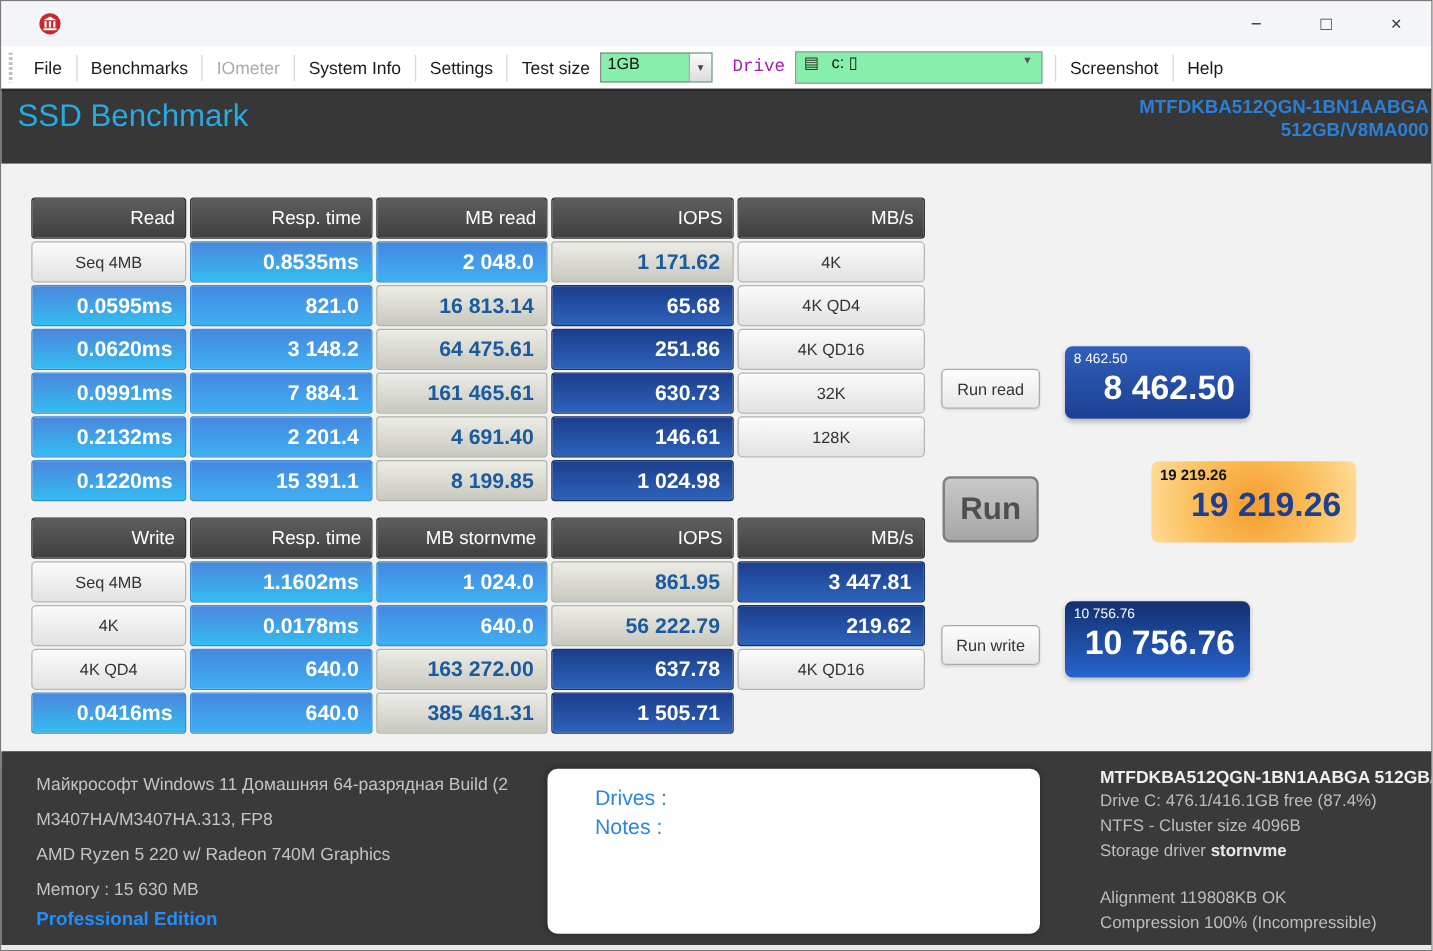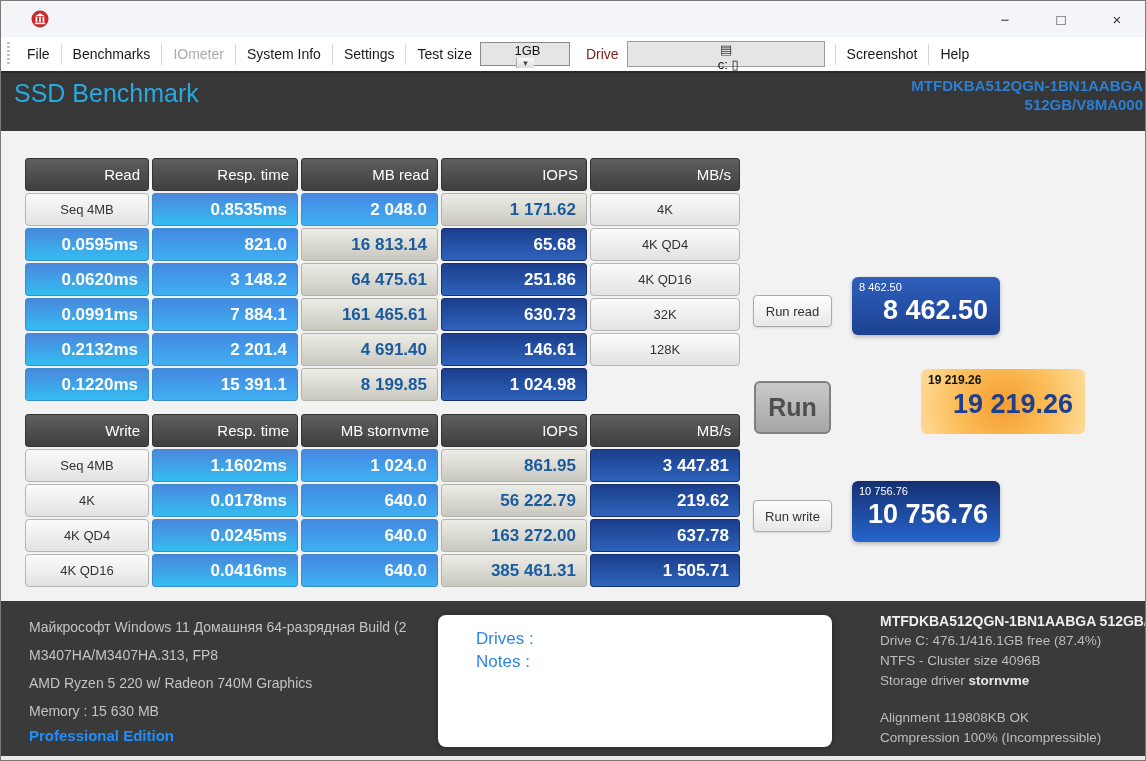--- a/index.html
+++ b/index.html
@@ -17,22 +17,22 @@
   .win-btn { width:56px; height:36px; display:flex; align-items:center; justify-content:center;
              font-size:15px; color:#333; cursor:default; }
   
   .menubar { height:34px; background:#ffffff; display:flex; align-items:center; padding-left:4px; }
   .grip { width:3px; height:24px; margin:0 6px 0 2px;
           background:repeating-linear-gradient(#c2c2c2 0 2px, transparent 2px 4px); }
   .menu-item { font-size:14px; color:#1a1a1a; padding:0 11px; line-height:34px; cursor:default; }
   .menu-item.disabled { color:#ababab; }
   .msep { width:1px; height:21px; background:#d6d6d6; }
   .mlabel { font-size:14px; color:#1a1a1a; padding:0 8px 0 11px; }
-  .mlabel.disabled { color:#7f1d1d; }
-  .combo { display:flex; align-items:center; background:#e5e5e5; border:1px solid #8a8a8a; height:24px;flex-direction:column; }
+  .mlabel.disabled { color:#a21caf;font-family:Liberation Mono, monospace; }
+  .combo { display:flex; background:#86efac; border:1px solid #8a8a8a; height:24px; }
   .combo.testsize { width:90px; }
   .combo .cval { flex:1; font-size:13px; color:#111; padding-left:5px; }
   .combo .cbtn { width:18px; height:22px; border-left:1px solid #aaa;
                  background:linear-gradient(#fbfbfb,#dcdcdc); font-size:9px; color:#444;
                  display:flex; align-items:center; justify-content:center; }
   .combo.drive { width:198px; height:26px; border-color:#9a9a9a; }
   .drive-ico { font-size:13px; color:#333; padding:0 5px 0 6px; }
   .combo .chev { width:22px; font-size:10px; color:#555; text-align:center; }
   
   .page-header { height:60px; background:#373737; position:relative; border-top:2px solid #2a2a2a; }
@@ -210,21 +210,20 @@
     <div class="cell vcell c-iops">861.95</div>
     <div class="cell vcell c-mbs">3 447.81</div>
 
     <div class="cell lcell">4K</div>
     <div class="cell vcell c-resp">0.0178ms</div>
     <div class="cell vcell c-mb">640.0</div>
     <div class="cell vcell c-iops">56 222.79</div>
     <div class="cell vcell c-mbs">219.62</div>
 
     <div class="cell lcell">4K QD4</div>
-    <div class="cell vcell c-resp">0.0245ms</div>
     <div class="cell vcell c-mb">640.0</div>
     <div class="cell vcell c-iops">163 272.00</div>
     <div class="cell vcell c-mbs">637.78</div>
 
     <div class="cell lcell">4K QD16</div>
     <div class="cell vcell c-resp">0.0416ms</div>
     <div class="cell vcell c-mb">640.0</div>
     <div class="cell vcell c-iops">385 461.31</div>
     <div class="cell vcell c-mbs">1 505.71</div>
   </div>

